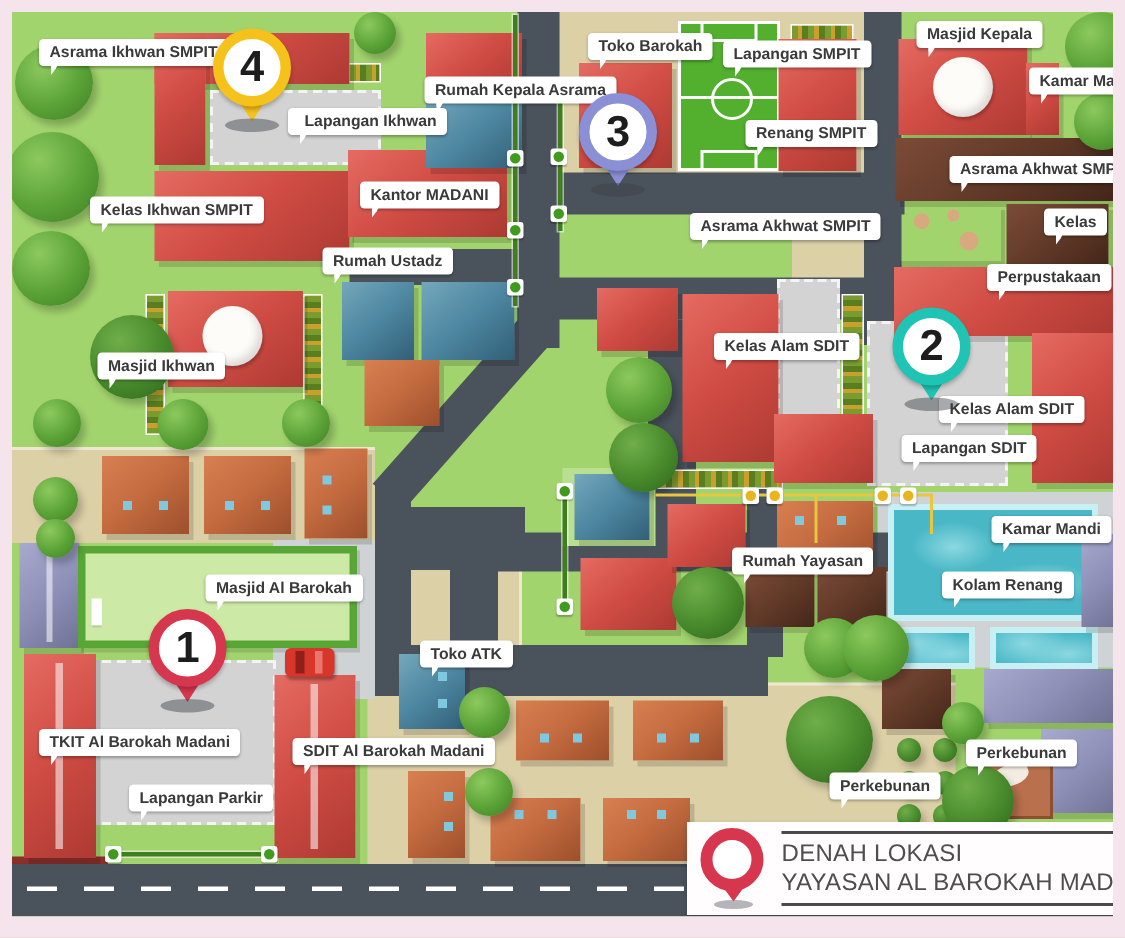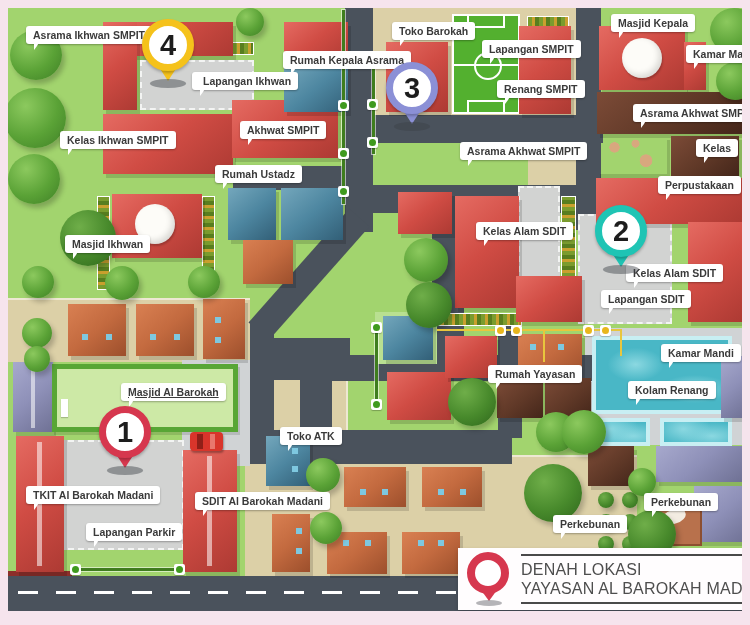--- a/index.html
+++ b/index.html
@@ -282,36 +282,36 @@
       </div>
   <div class="dot y" style="left:592px;top:317px;">
         <i></i>
       </div>
 
   <div id="labels">
         <div class="lbl" style="left: 18px; top: 18px;">Asrama Ikhwan SMPIT</div>
         <div class="lbl" style="left: 184px; top: 64px; padding-left: 11px;">Lapangan Ikhwan</div>
         <div class="lbl" style="left: 275px; top: 43px;">Rumah Kepala Asrama</div>
         <div class="lbl" style="left: 384px; top: 14px;">Toko Barokah</div>
-        <div class="lbl" style="left: 474px; top: 32px;">Lapangan SMPIT</div>
+        <div class="lbl" style="left: 474px; top: 19px;">Lapangan SMPIT</div>
         <div class="lbl" style="left: 489px; top: 72px;">Renang SMPIT</div>
         <div class="lbl" style="left: 603px; top: 6px;">Masjid Kepala</div>
         <div class="lbl" style="left: 678px; top: 37px;">Kamar Mandi</div>
         <div class="lbl" style="left: 625px; top: 96px;">Asrama Akhwat SMPIT</div>
         <div class="lbl" style="left: 688px; top: 131px;">Kelas</div>
         <div class="lbl" style="left: 650px; top: 168px;">Perpustakaan</div>
         <div class="lbl" style="left: 52px; top: 123px;">Kelas Ikhwan SMPIT</div>
-        <div class="lbl" style="left: 232px; top: 113px;">Akhwat SMPIT</div>
+        <div class="lbl" style="left: 232px; top: 113px;">Kantor MADANI</div>
         <div class="lbl" style="left: 207px; top: 157px;">Rumah Ustadz</div>
         <div class="lbl" style="left: 57px; top: 197px; margin-top: 30px;">Masjid Ikhwan</div>
         <div class="lbl" style="left: 452px; top: 134px;">Asrama Akhwat SMPIT</div>
         <div class="lbl" style="left: 468px; top: 214px;">Kelas Alam SDIT</div>
         <div class="lbl" style="left: 618px; top: 256px;">Kelas Alam SDIT</div>
         <div class="lbl" style="left: 593px; top: 282px; text-align: right;">Lapangan SDIT</div>
-        <div class="lbl" style="left: 113px; top: 375px; text-decoration: underline;">Masjid Al Barokah</div>
+        <div class="lbl" style="left: 129px; top: 375px;">Masjid Al Barokah</div>
         <div class="lbl" style="left: 480px; top: 357px;">Rumah Yayasan</div>
         <div class="lbl" style="left: 653px; top: 336px;">Kamar Mandi</div>
         <div class="lbl" style="left: 620px; top: 373px;">Kolam Renang</div>
         <div class="lbl" style="left: 272px; top: 419px;">Toko ATK</div>
         <div class="lbl" style="left: 18px; top: 478px;">TKIT Al Barokah Madani</div>
         <div class="lbl" style="left: 187px; top: 484px;">SDIT Al Barokah Madani</div>
         <div class="lbl" style="left: 78px; top: 515px;">Lapangan Parkir</div>
         <div class="lbl" style="left: 545px; top: 507px;">Perkebunan</div>
         <div class="lbl" style="left: 636px; top: 485px;">Perkebunan</div>
       </div>

